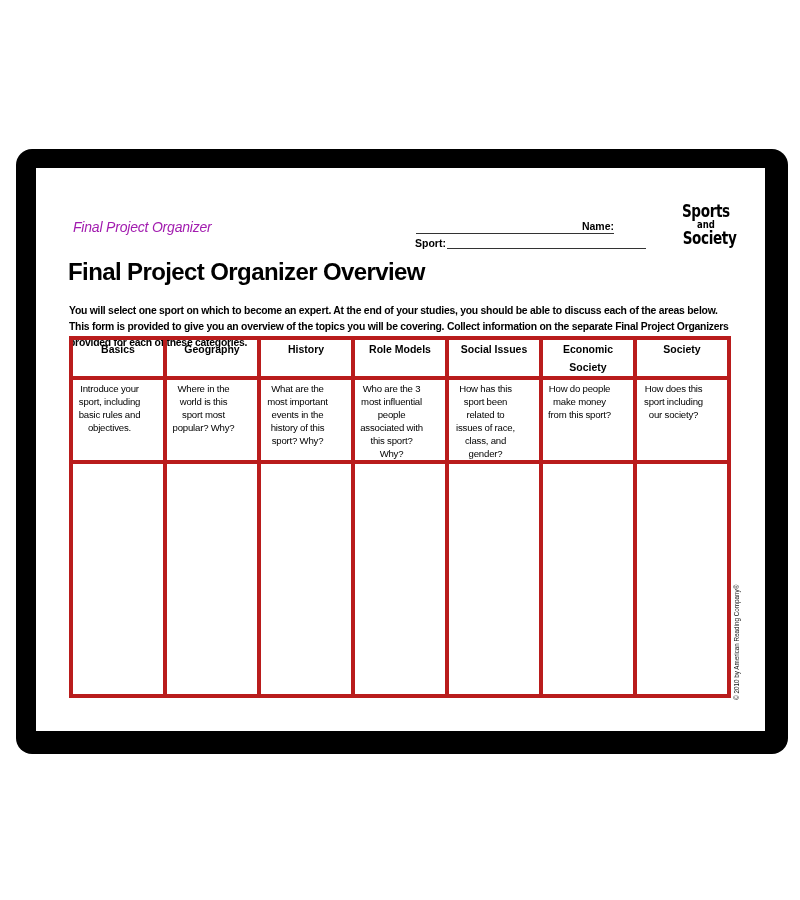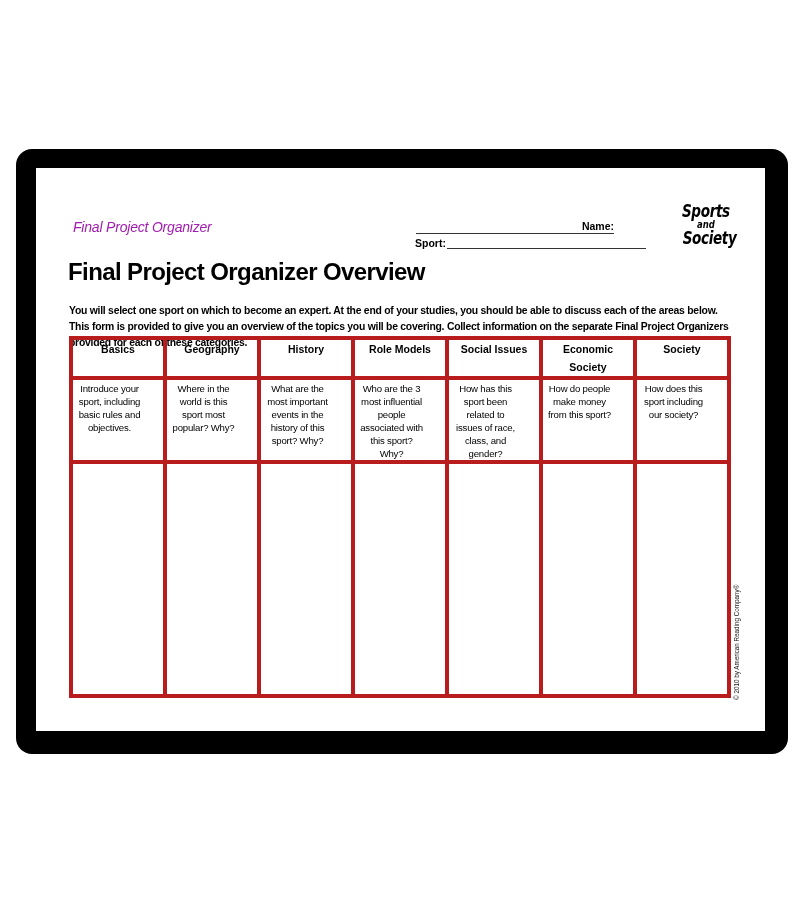--- a/index.html
+++ b/index.html
@@ -25,21 +25,21 @@
   }
   .field .label { white-space:nowrap; }
   .field .line { border-bottom:1px solid #333; height:1px; margin-left:1px; }
   .field.name { top:220px;flex-direction:column; }
   .field.name .line { width:198px; }
   .field.sport { top:237px; }
   .field.sport .line { width:199px; }
 
   .logo {
     position:absolute; left:676px; top:203px; width:60px; text-align:center;
-    font-family:"DejaVu Sans", sans-serif; line-height:1;font-style:italic;
+    font-family:"DejaVu Sans", sans-serif; line-height:1;
   }
   .logo .l1 { font-size:17px; font-weight:bold; letter-spacing:-0.5px; transform:scaleX(0.8); display:inline-block; }
   .logo .l2 { font-size:10px; font-weight:bold; margin-top:0px; transform:scaleX(0.85); }
   .logo .l3 { font-size:17px; font-weight:bold; letter-spacing:-0.5px; transform:scaleX(0.8); display:inline-block; }
 
   .title {
     position:absolute; left:68px; top:258px; font-size:24px; font-weight:bold;
     letter-spacing:-0.6px; white-space:nowrap;
   }
   .intro {

